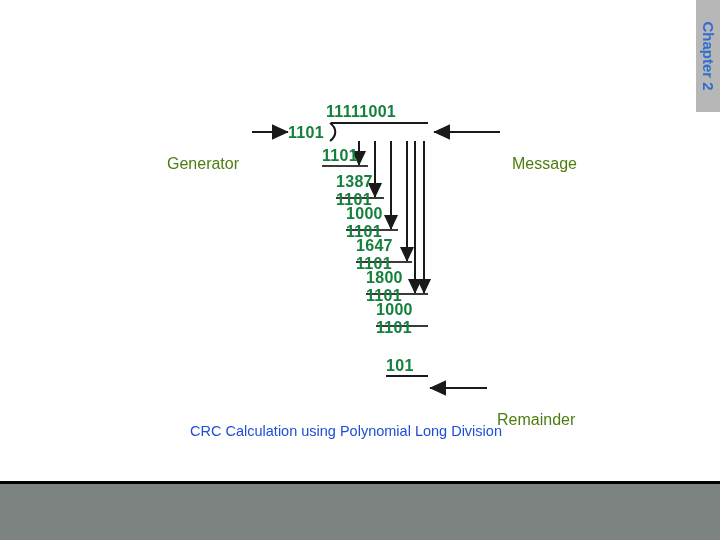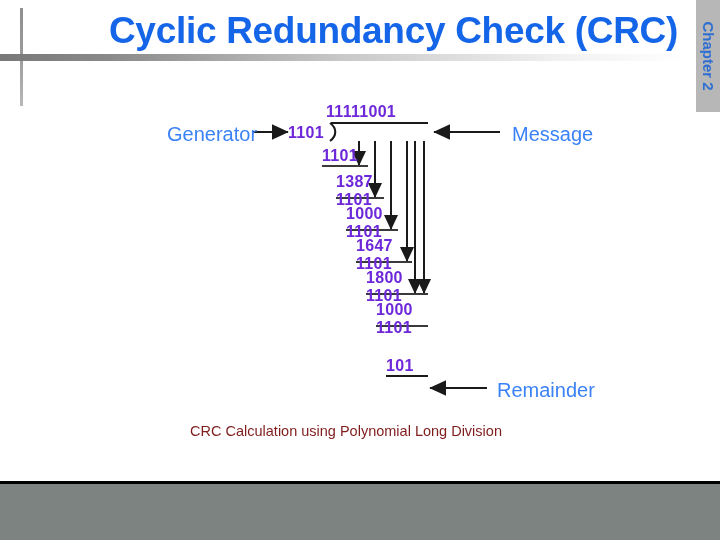--- a/index.html
+++ b/index.html
@@ -94,39 +94,40 @@
     left: 0; top: 0;
     width: 720px; height: 315px;
   }
   .fig-text {
     position: absolute;
     font-family: "Liberation Sans", sans-serif;
     color: #1a1a1a;
     white-space: nowrap;
   }
   .lbl {
-    font-size: 20px;
-    color: #3b82f6;
+    font-size: 16px;
+    color: #4d7c0f;
+    margin-top: 32px;
   }
   .bits {
     font-size: 16px;
     font-weight: bold;
     letter-spacing: 0.3px;
-    color: #6d28d9;
+    color: #15803d;
   }
 
   
   #caption {
     position: absolute;
     left: 0;
     top: 423px;
     width: 692px;
     text-align: center;
     font-size: 14.5px;
-    color: #7f1d1d;
+    color: #1d4ed8;
   }
 
   
   #footer-rule {
     position: absolute;
     left: 0;
     top: 481px;
     width: 720px;
     height: 3px;
     background: #000000;
@@ -138,25 +139,20 @@
     width: 720px;
     height: 56px;
     background: #7d8380;
   }
 </style>
 </head>
 <body>
 
 <div id="slide">
 
-  <div id="header">
-    <div id="header-vrule"></div>
-    <div id="header-hrule"></div>
-    <div id="title">Cyclic Redundancy Check (CRC)</div>
-  </div>
 
   <div id="chapter-tab">
     <div id="chapter-tab-label">Chapter 2</div>
   </div>
 
   <div id="figure">
     <svg id="division" viewBox="0 0 720 315">
       <defs>
         <marker id="arrowR" markerWidth="9" markerHeight="9" refX="8" refY="4.5" orient="auto">
           <path d="M0,0.6 L8.4,4.5 L0,8.4 z" fill="#1a1a1a"></path>

